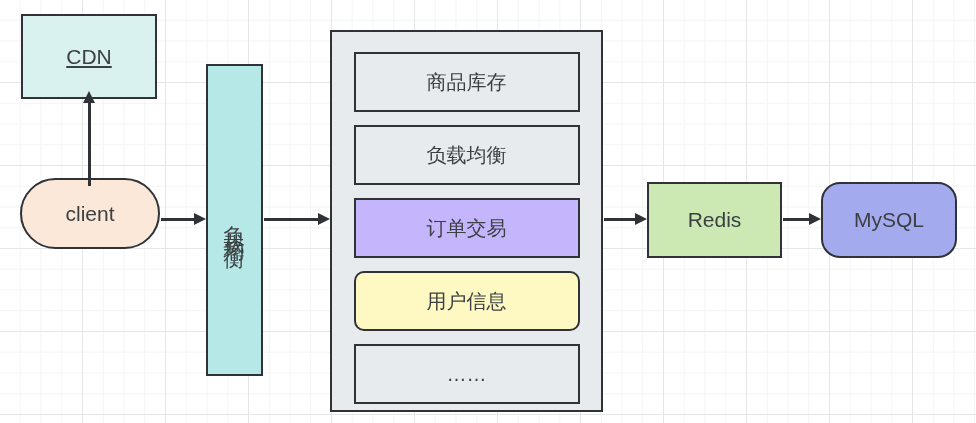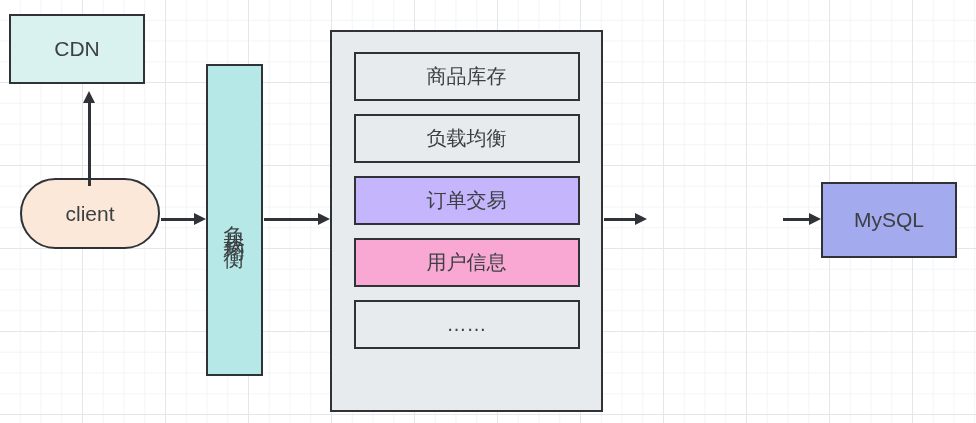--- a/index.html
+++ b/index.html
@@ -24,41 +24,41 @@
   .node {
     position: absolute;
     box-sizing: border-box;
     border: 2.5px solid #2f3237;
     display: flex;
     align-items: center;
     justify-content: center;
     font-size: 21px;
     color: #3c4043;
   }
-  .cdn      { left: 9px;  top: 14px;  width: 136px; height: 70px; }
+  .cdn      { left: 21px;  top: 14px;  width: 136px; height: 85px; text-decoration: underline; }
   .client   { left: 20px;  top: 178px; width: 140px; height: 71px; border-radius: 36px; }
   .lb       { left: 206px; top: 64px;  width: 57px;  height: 312px; }
   .vtext {
     writing-mode: vertical-rl;
     text-orientation: upright;
     letter-spacing: 8px;
     text-indent: 8px;
     line-height: 1;
   }
   .services-container {
     left: 330px; top: 30px; width: 273px; height: 382px;
     flex-direction: column;
     justify-content: flex-start;
     padding-top: 20px;
     gap: 13px;
   }
   .service {
     box-sizing: border-box;
     width: 226px;
-    height: 49px;
+    height: 60px;
     border: 2.5px solid #2f3237;
     display: flex;
     align-items: center;
     justify-content: center;
     font-size: 20px;
     flex: 0 0 auto;
   }
   .redis  { left: 647px; top: 182px; width: 135px; height: 76px; }
   .mysql  { left: 821px; top: 182px; width: 136px; height: 76px; }
 
@@ -102,26 +102,29 @@
   </div>
 
   <div class="node lb" style="background-color: rgb(181, 232, 230);">
     <span class="vtext">负载均衡</span>
   </div>
 
   <div class="node services-container" style="background-color: rgb(231, 235, 237);">
     <div class="service" style="background-color: rgb(231, 235, 237);">商品库存</div>
     <div class="service" style="background-color: rgb(231, 235, 237);">负载均衡</div>
     <div class="service" style="background-color: #c4b5fd;">订单交易</div>
-    <div class="service" style="background-color: #f9a8d4;">用户信息</div>
+    <div class="service" style="background-color: #fef9c3; border-radius: 10px;">用户信息</div>
     <div class="service" style="background-color: rgb(231, 235, 237);">……</div>
   </div>
 
+  <div class="node redis" style="background-color: rgb(204, 233, 180);">
+    <span>Redis</span>
+  </div>
 
-  <div class="node mysql" style="background-color: rgb(163, 170, 238);">
+  <div class="node mysql" style="background-color: rgb(163, 170, 238); border-radius: 19px;">
     <span>MySQL</span>
   </div>
 
   <div class="shaft-v e1-shaft"></div>
   <div class="head-up e1-head"></div>
 
   <div class="shaft-h e2-shaft"></div>
   <div class="head-right e2-head"></div>
 
   <div class="shaft-h e3-shaft"></div>

